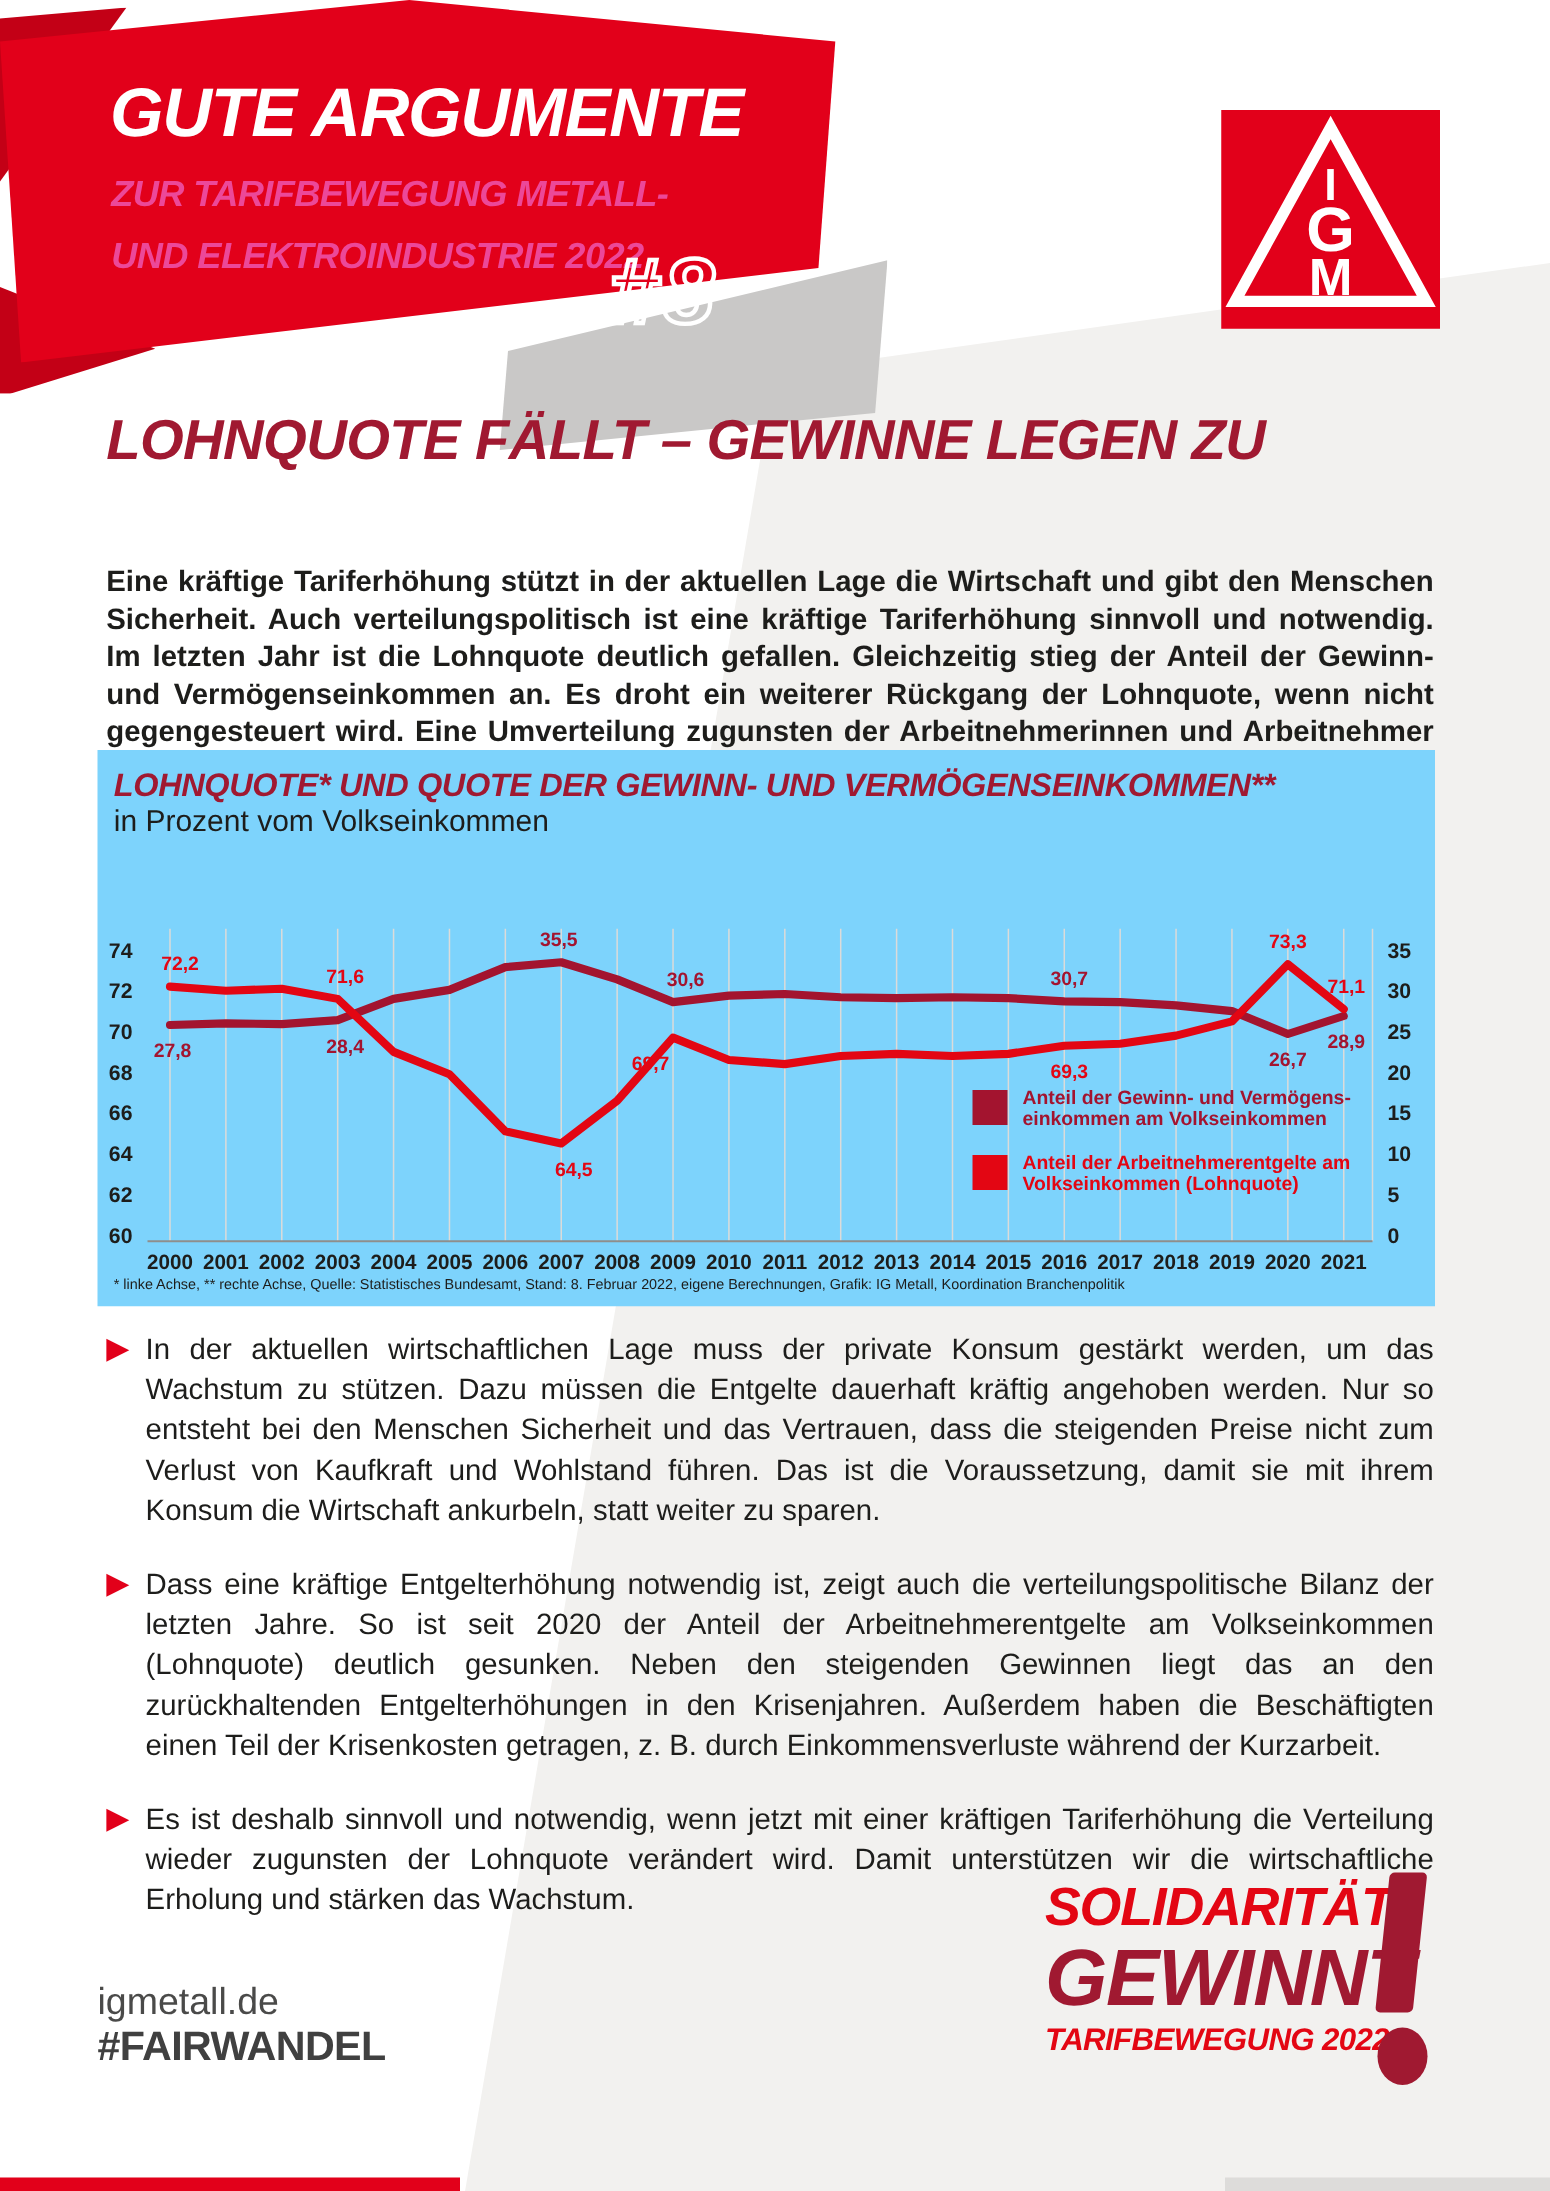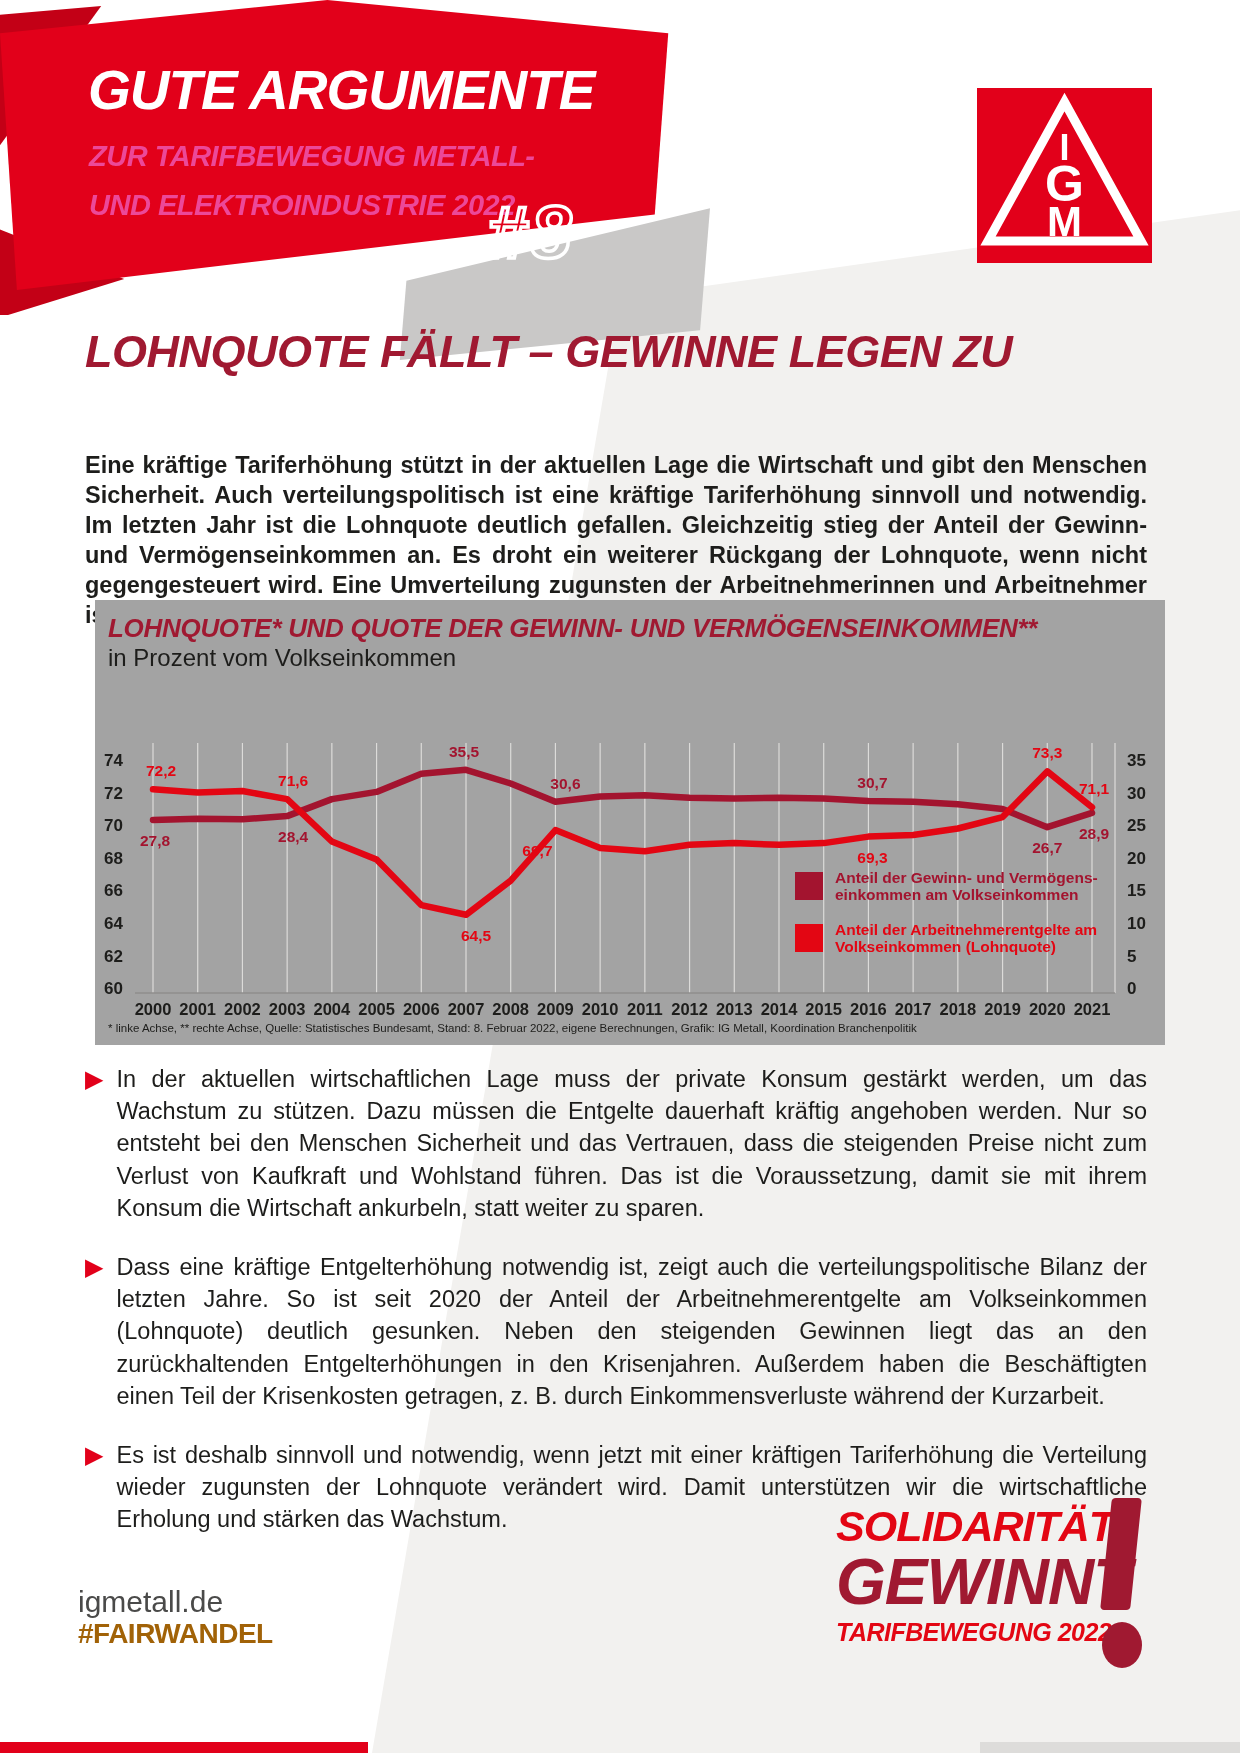--- a/index.html
+++ b/index.html
@@ -35,37 +35,37 @@
   .headline{position:absolute;left:85px;top:326px;line-height:1.14;font-style:italic;font-weight:900;
     letter-spacing:-0.5px;white-space:nowrap;}
   .headline .l1{font-size:45px;color:#e30613;display:block;}
   .headline .l2{font-size:45px;color:#a01931;display:block;}
 
   
   .intro{position:absolute;left:85px;top:450px;width:1062px;font-size:23.5px;font-weight:700;
     line-height:1.28;color:#1d1d1b;text-align:justify;}
 
   
-  .chart-panel{position:absolute;left:95px;top:600px;width:1070px;height:445px;background:#a3a3a3;}
+  .chart-panel{position:absolute;left:78px;top:600px;width:1070px;height:445px;background:#7dd3fc;}
   .chart-title{position:absolute;left:13px;top:13px;font-size:26px;font-weight:900;font-style:italic;
     color:#a01931;letter-spacing:-0.3px;white-space:nowrap;}
   .chart-subtitle{position:absolute;left:13px;top:44px;font-size:24px;color:#1d1d1b;}
   .chart-svg{position:absolute;left:0;top:68px;}
   .chart-footnote{position:absolute;left:13px;top:422px;font-size:11.5px;color:#1d1d1b;}
   .chart-footnote b{font-weight:400;}
 
   
   .bullets{position:absolute;left:85px;top:1063px;width:1062px;}
   .bullet{display:flex;margin-bottom:27px;}
   .bullet .marker{color:#e2001a;font-size:24px;line-height:1.30;margin-right:13px;flex:0 0 auto;}
   .bullet .btxt{font-size:23.5px;font-weight:400;line-height:1.37;color:#1d1d1b;text-align:justify;}
 
   
   .site{position:absolute;left:78px;top:1585px;font-size:30px;font-weight:300;color:#4a4a49;}
-  .hashtag{position:absolute;left:78px;top:1618px;font-size:28px;font-weight:900;color:#a16207;letter-spacing:-0.5px;}
+  .hashtag{position:absolute;left:78px;top:1618px;font-size:33px;font-weight:900;color:#404040;letter-spacing:-0.5px;}
   .campaign{position:absolute;left:836px;top:1505px;width:340px;font-style:italic;font-weight:900;line-height:1;}
   .campaign .c1{font-size:43px;color:#e30613;letter-spacing:-1px;}
   .campaign .c2{font-size:64px;color:#a01931;letter-spacing:-1px;margin-top:2px;}
   .campaign .c3{font-size:25px;color:#e30613;letter-spacing:-0.5px;margin-top:6px;}
   .excl-bar{position:absolute;left:1106px;top:1498px;width:30px;height:112px;background:#a01931;
     transform:skewX(-6deg);border-radius:4px;}
   .excl-dot{position:absolute;left:1102px;top:1622px;width:40px;height:46px;background:#a01931;border-radius:50%;}
 </style>
 </head>
 <body>

